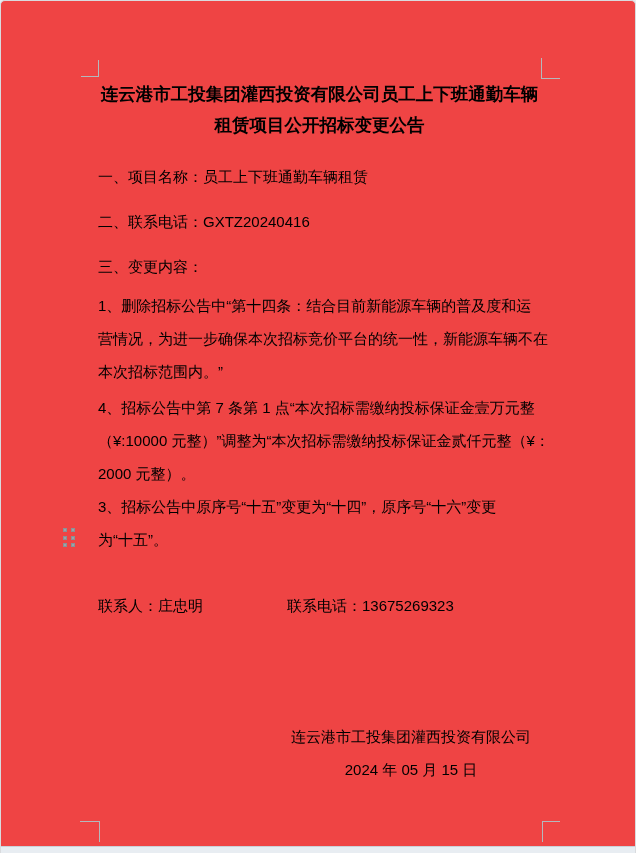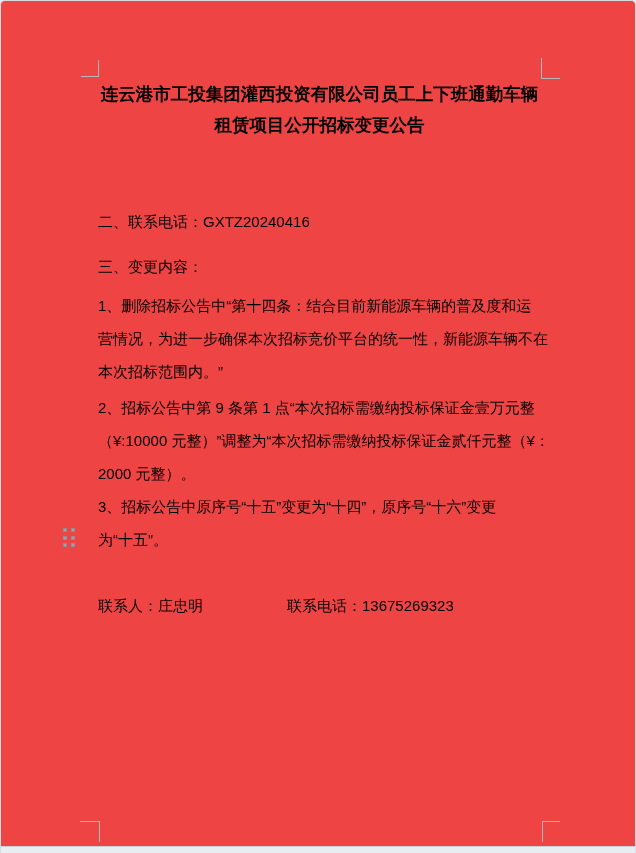--- a/index.html
+++ b/index.html
@@ -114,38 +114,43 @@
       <span></span>
   </div>
 
   <div class="content">
 
     <div class="doc-title">
       <div>连云港市工投集团灌西投资有限公司员工上下班通勤车辆</div>
       <div>租赁项目公开招标变更公告</div>
     </div>
 
+    <div class="line" style="top:159px">一、项目名称：员工上下班通勤车辆租赁</div>
     <div class="line" style="top:204px">二、联系电话：GXTZ20240416</div>
     <div class="line" style="top:249px">三、变更内容：</div>
 
     <div class="line" style="top:288px">1、删除招标公告中“第十四条：结合目前新能源车辆的普及度和运</div>
     <div class="line" style="top:321px">营情况，为进一步确保本次招标竞价平台的统一性，新能源车辆不在</div>
     <div class="line" style="top:354px">本次招标范围内。”</div>
 
-    <div class="line" style="top:390px">2、招标公告中第 9 条第 1 点“本次招标需缴纳投标保证金壹万元整</div>
+    <div class="line" style="top:390px">4、招标公告中第 7 条第 1 点“本次招标需缴纳投标保证金壹万元整</div>
     <div class="line" style="top:423px">（¥:10000 元整）”调整为“本次招标需缴纳投标保证金贰仟元整（¥：</div>
     <div class="line" style="top:456px">2000 元整）。</div>
 
     <div class="line" style="top:489px">3、招标公告中原序号“十五”变更为“十四”，原序号“十六”变更</div>
     <div class="line" style="top:522px">为“十五”。</div>
 
 
     <div class="line" style="top:588px">
       <span>联系人：庄忠明</span>
       <span class="contact-phone">联系电话：13675269323</span>
     </div>
 
+    <div class="signature">
+      <div>连云港市工投集团灌西投资有限公司</div>
+      <div>2024 年 05 月 15 日</div>
+    </div>
 
   </div>
 
   <div class="page-bottom-strip"></div>
 
 </div>
 
 </body></html>

